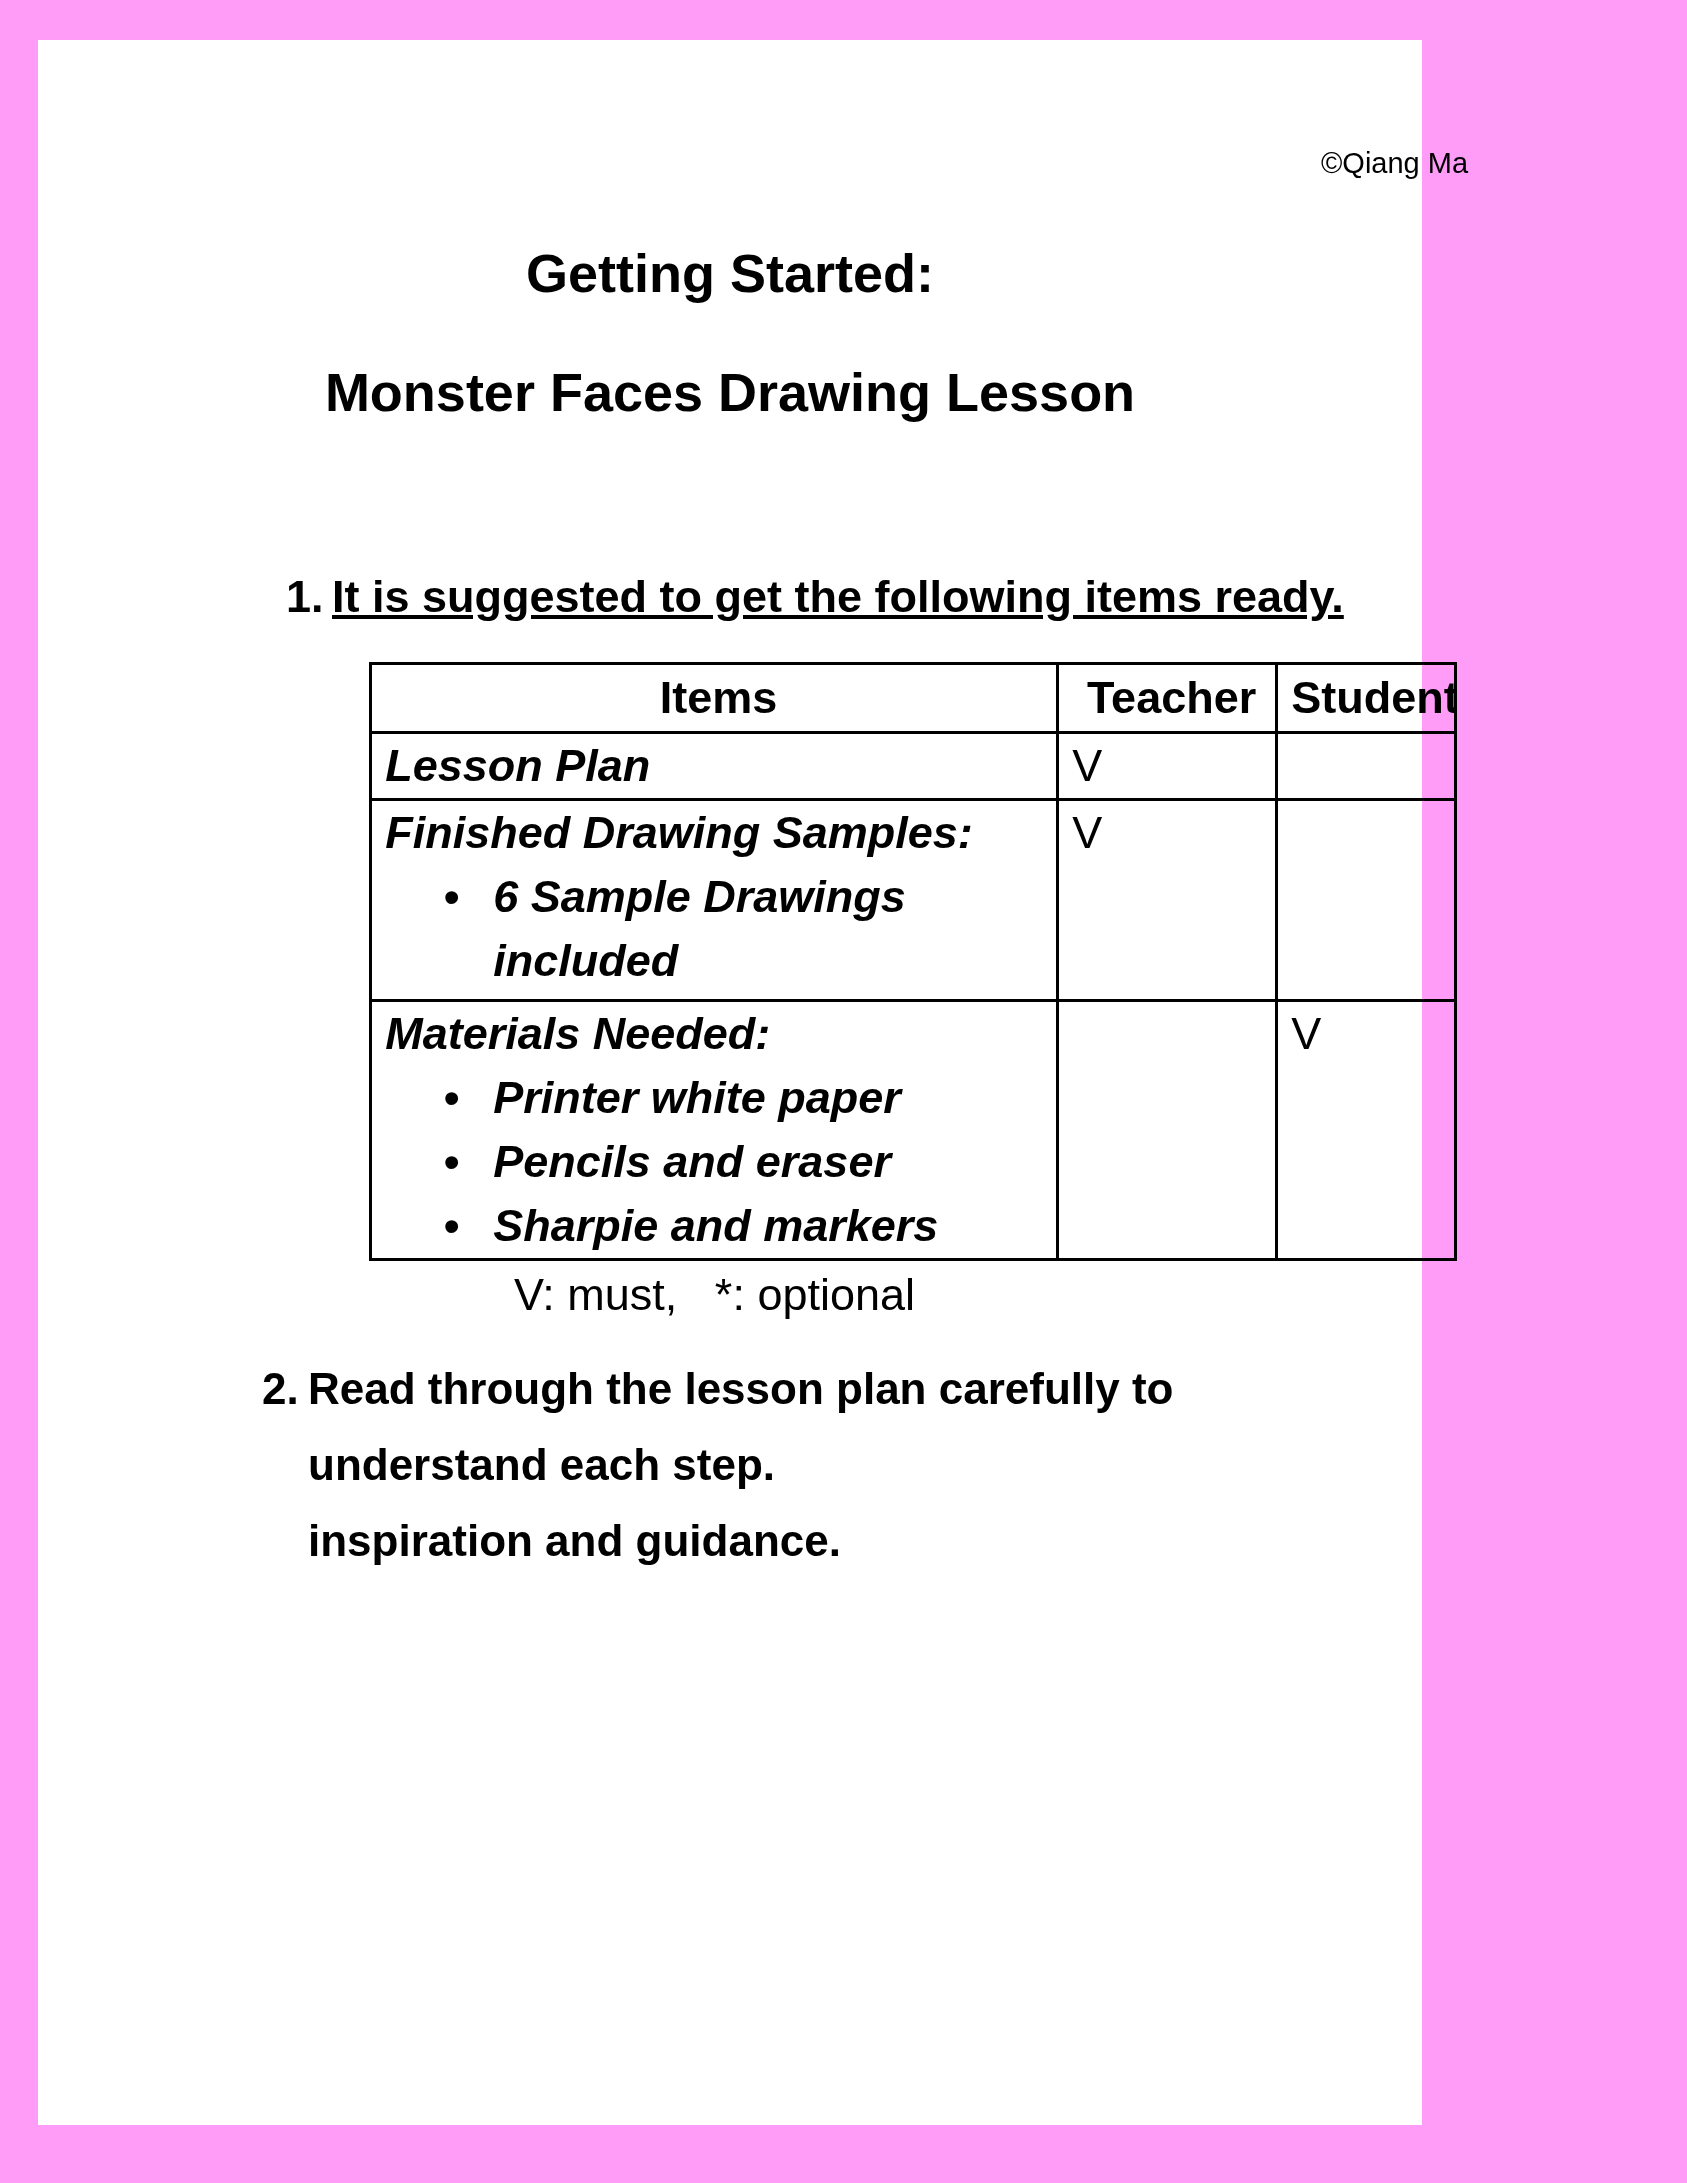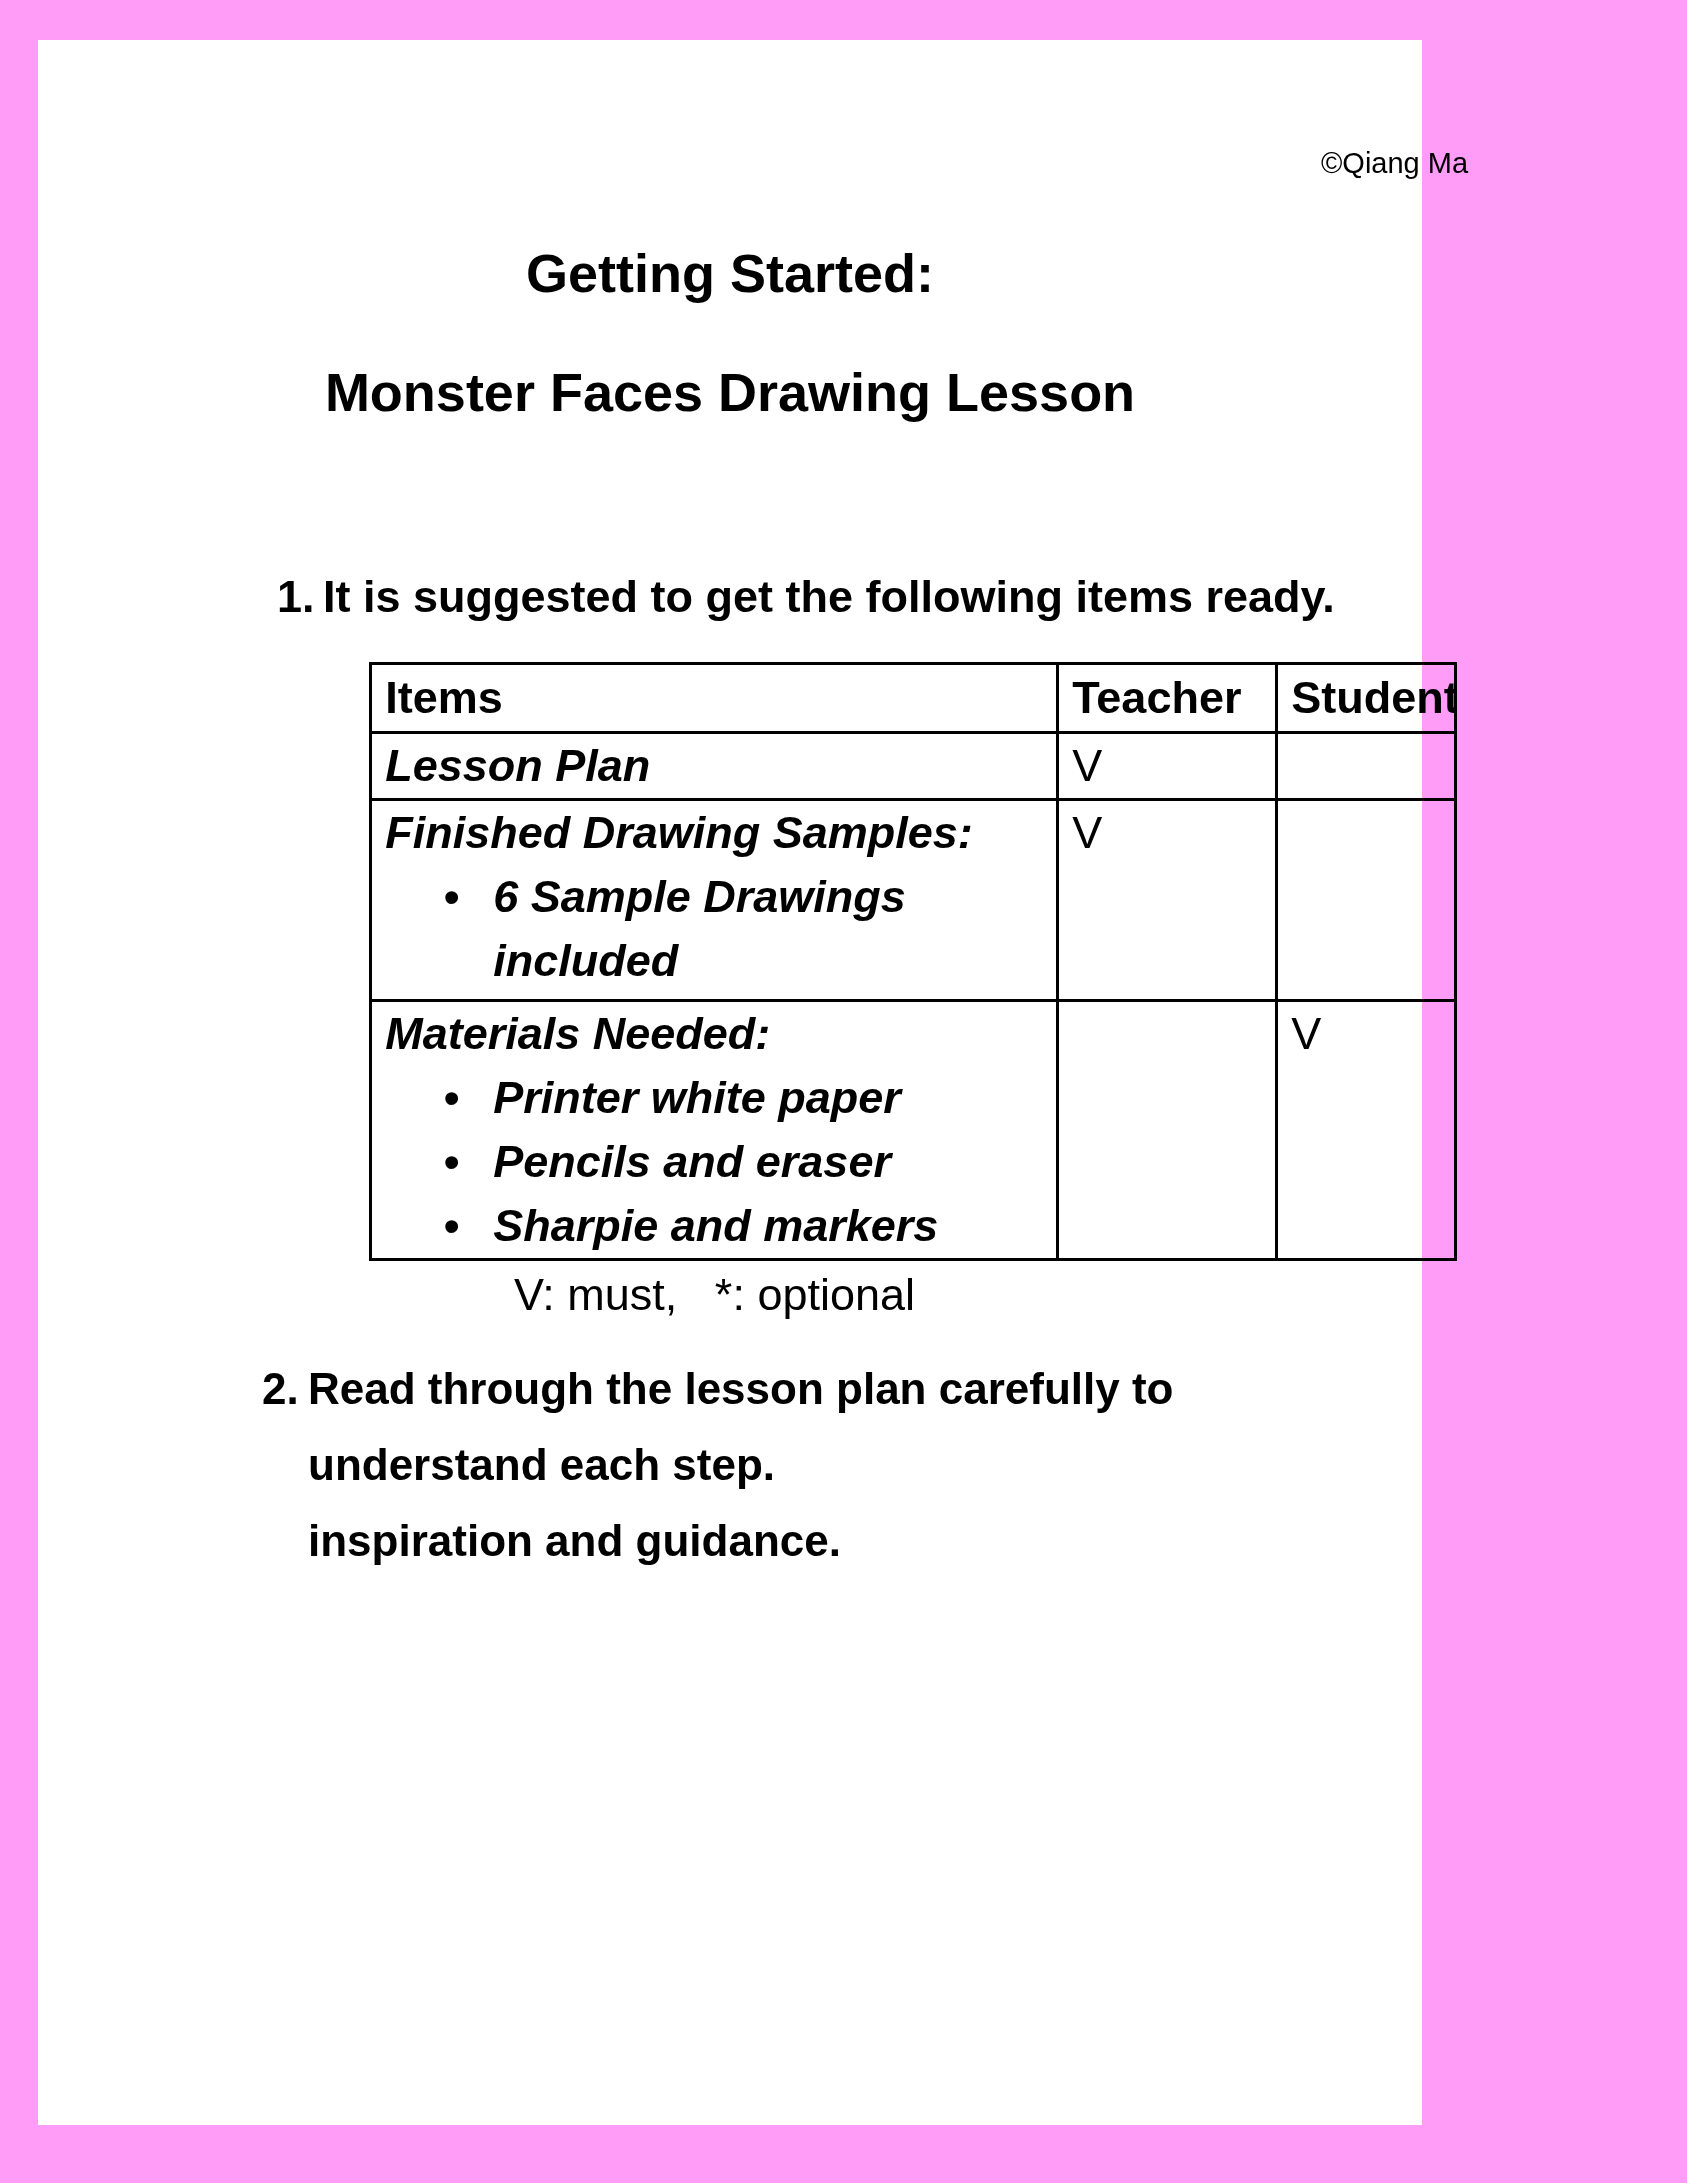--- a/index.html
+++ b/index.html
@@ -38,25 +38,26 @@
     font-size: 54px;
     font-weight: 700;
     line-height: 1.2;
     white-space: nowrap;
   }
   .title-1 { top: 201px; }
   .title-2 { top: 320px; }
 
   .numbered-item {
     position: absolute;
-    left: 239px;
+    left: 248px;
     font-size: 45px;
     font-weight: 700;
     line-height: 63px;
     white-space: nowrap;
+    text-decoration: underline;
   }
   .item-1 { top: 525px; }
   .num {
     display: inline-block;
     width: 46px;
     font-weight: 700;
   }
   .num-regular { font-weight: 400; }
 
   table.items-table {
@@ -69,21 +70,21 @@
   }
   .items-table th, .items-table td {
     border: 3.3px solid #000;
     padding: 0 4px 0 13.2px;
     font-size: 45px;
     line-height: 64px;
     vertical-align: top;
     overflow: hidden;
   }
   .items-table th {
-    text-align: left;
+    text-align: center;
     font-weight: 700;
     vertical-align: middle;
   }
   .cell-item { font-weight: 700; font-style: italic; }
   .cell-mark { font-weight: 400; }
 
   .bullet-row { position: relative; padding-left: 108px; }
   .bullet-dot {
     position: absolute;
     left: 58px;

